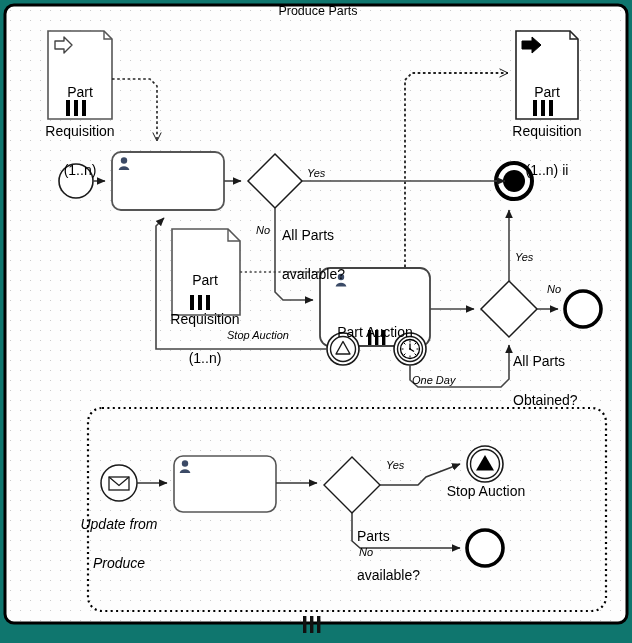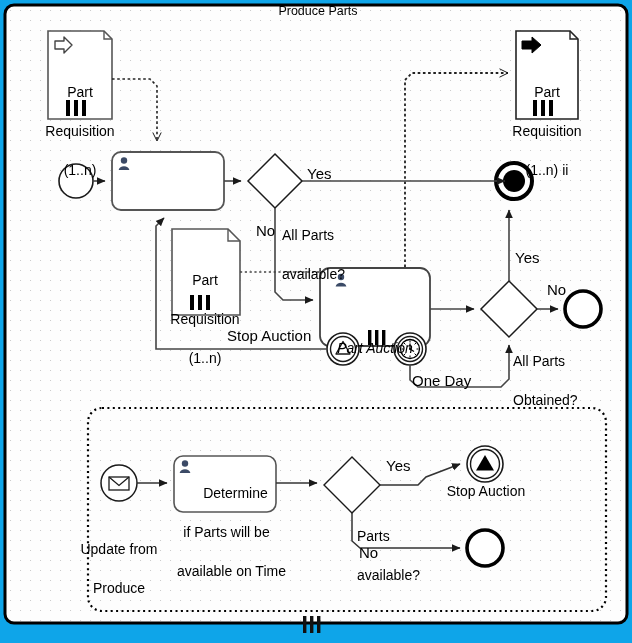--- a/index.html
+++ b/index.html
@@ -4,40 +4,41 @@
 <style>
   html, body {
     margin: 0;
     padding: 0;
     background: #ffffff;
   }
   #canvas {
     position: relative;
     width: 632px;
     height: 643px;
-    background: #0ea5e9;
+    background: #0f766e;
     font-family: "Liberation Sans", sans-serif;
     overflow: hidden;
   }
   #diagram-svg {
     position: absolute;
     left: 0;
     top: 0;
   }
   .lbl {
     position: absolute;
     font-family: "Liberation Sans", sans-serif;
     font-size: 14px;
     color: #000000;
     line-height: 13px;
     white-space: pre;
     text-align: center;
   }
   .lbl.flow {
-    font-size: 15px;
+    font-size: 11px;
+    font-style: italic;
   }
   .title {
     font-size: 12.5px;
   }
 </style>
 </head>
 <body>
 
 <div id="canvas">
 
@@ -230,46 +231,41 @@
     <div>(1..n) ii</div>
   </div>
 
   <div class="lbl" style="left:169px; top:248px; width:72px;">
     <div>Part</div>
     <div>Requisition</div>
     <div>(1..n)</div>
   </div>
 
 
-  <div class="lbl" style="left:320px; top:316px; width:110px;font-style:italic;">
+  <div class="lbl" style="left:320px; top:300px; width:110px;">
     <div>Part Auction</div>
   </div>
 
-  <div class="lbl" style="left:177px; top:461px; width:99px;">
-    <div style="padding-left:18px;">Determine</div>
-    <div>if Parts will be</div>
-    <div>available on Time</div>
-  </div>
 
   <div class="lbl" style="left:282px; top:203px; width:78px; text-align:left;">
     <div>All Parts</div>
     <div>available?</div>
   </div>
 
   <div class="lbl" style="left:513px; top:329px; width:78px; text-align:left;">
     <div>All Parts</div>
     <div>Obtained?</div>
   </div>
 
   <div class="lbl" style="left:357px; top:504px; width:78px; text-align:left;">
     <div>Parts</div>
     <div>available?</div>
   </div>
 
-  <div class="lbl" style="left:74px; top:517px; width:90px;">
+  <div class="lbl" style="left:74px; top:492px; width:90px;font-style:italic;">
     <div>Update from</div>
     <div>Produce</div>
   </div>
 
   <div class="lbl" style="left:441px; top:485px; width:90px;">Stop Auction</div>
 
   <div class="lbl flow" style="left:307px; top:167px; width:30px; text-align:left;">Yes</div>
 
   <div class="lbl flow" style="left:256px; top:224px; width:24px; text-align:left;">No</div>
 

